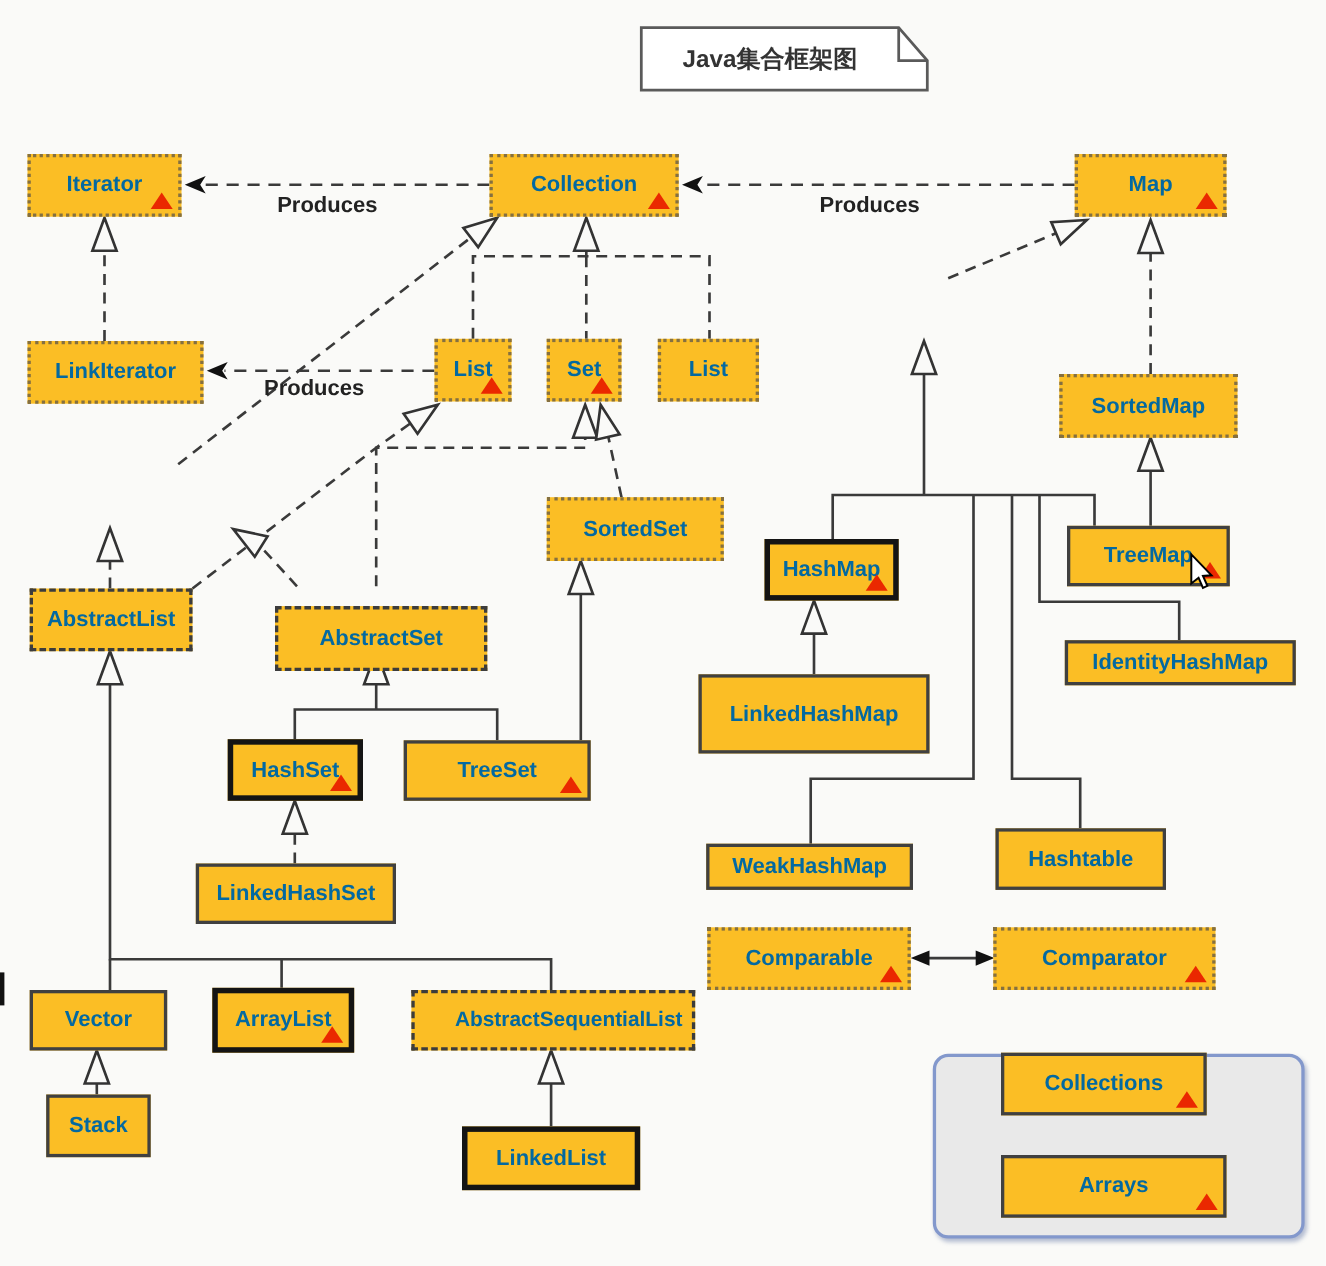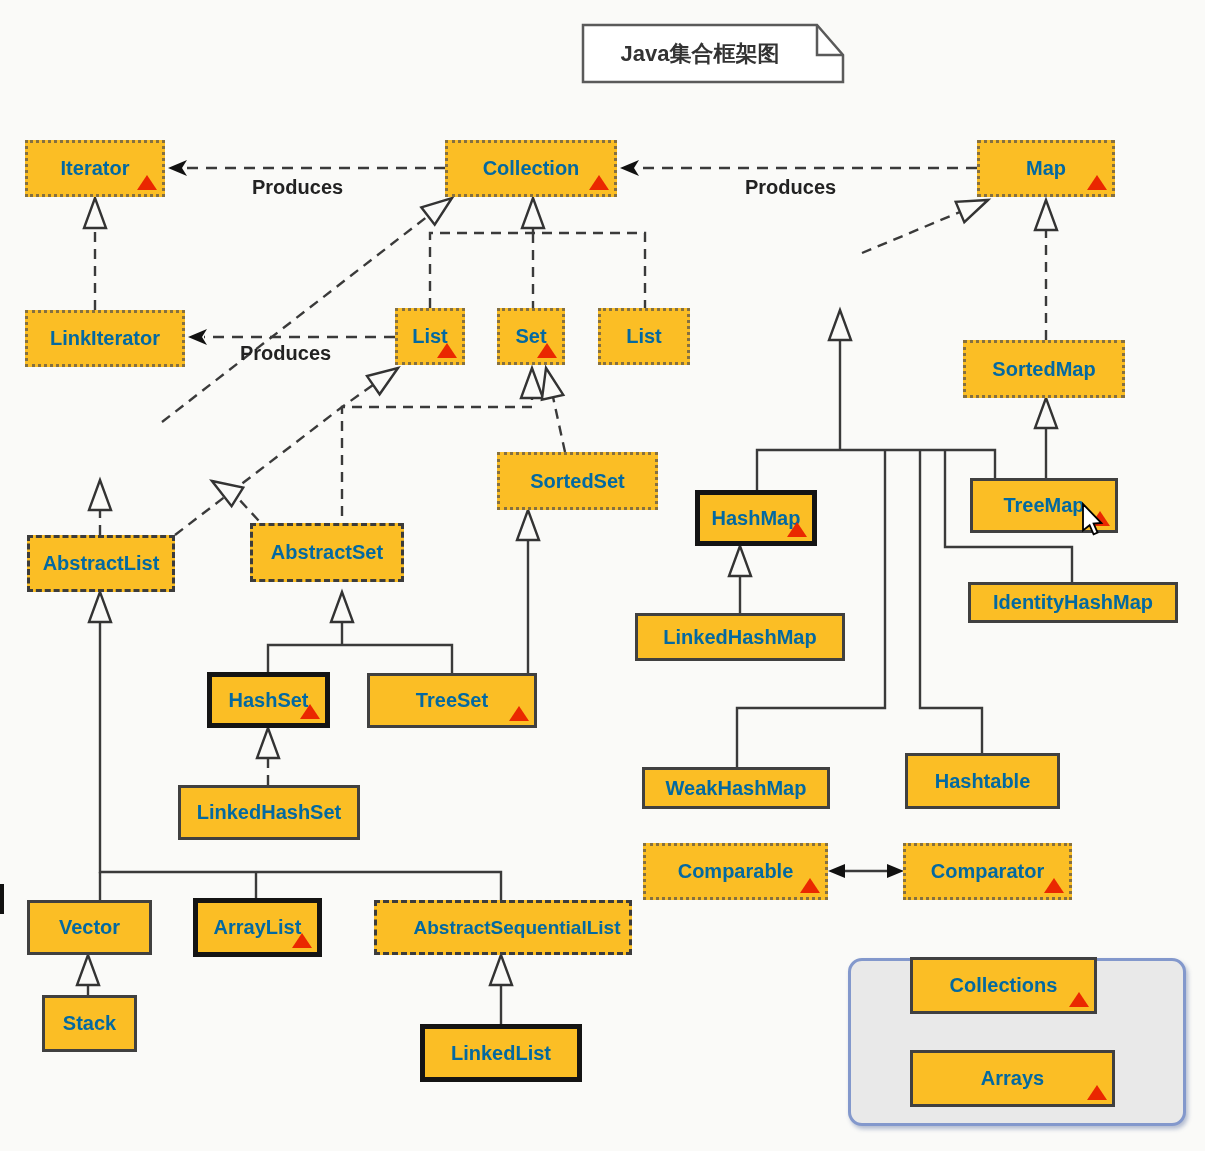--- a/index.html
+++ b/index.html
@@ -174,43 +174,43 @@
   <div class="node iface" style="left:963px;top:340px;width:162px;height:58px">
     <span>SortedMap</span>
   </div>
   <div class="node iface" style="left:497px;top:452px;width:161px;height:58px">
     <span>SortedSet</span>
   </div>
   <div class="node iface" style="left:643px;top:843px;width:185px;height:57px">
     <span>Comparable</span>
     <span class="marker"></span>
   </div>
-  <div class="node iface" style="left:903px;top:843px;width:169px;height:57px">
+  <div class="node iface" style="left:903px;top:843px;width:202px;height:57px">
     <span>Comparator</span>
     <span class="marker"></span>
   </div>
 
   <div class="node abs" style="left:27px;top:535px;width:148px;height:57px">
     <span>AbstractList</span>
   </div>
-  <div class="node abs" style="left:250px;top:523px;width:154px;height:59px">
+  <div class="node abs" style="left:250px;top:551px;width:193px;height:59px">
     <span>AbstractSet</span>
   </div>
   <div class="node abs small" style="left:374px;top:900px;width:258px;height:55px">
     <span>AbstractSequentialList</span>
   </div>
 
   <div class="node cls" style="left:970px;top:478px;width:148px;height:55px">
     <span>TreeMap</span>
     <span class="marker"></span>
   </div>
   <div class="node cls" style="left:968px;top:582px;width:210px;height:41px">
     <span>IdentityHashMap</span>
   </div>
-  <div class="node cls" style="left:635px;top:613px;width:210px;height:48px">
+  <div class="node cls" style="left:635px;top:613px;width:210px;height:72px">
     <span>LinkedHashMap</span>
   </div>
   <div class="node cls" style="left:367px;top:673px;width:170px;height:55px">
     <span>TreeSet</span>
     <span class="marker"></span>
   </div>
   <div class="node cls" style="left:178px;top:785px;width:182px;height:55px">
     <span>LinkedHashSet</span>
   </div>
   <div class="node cls" style="left:642px;top:767px;width:188px;height:42px">

